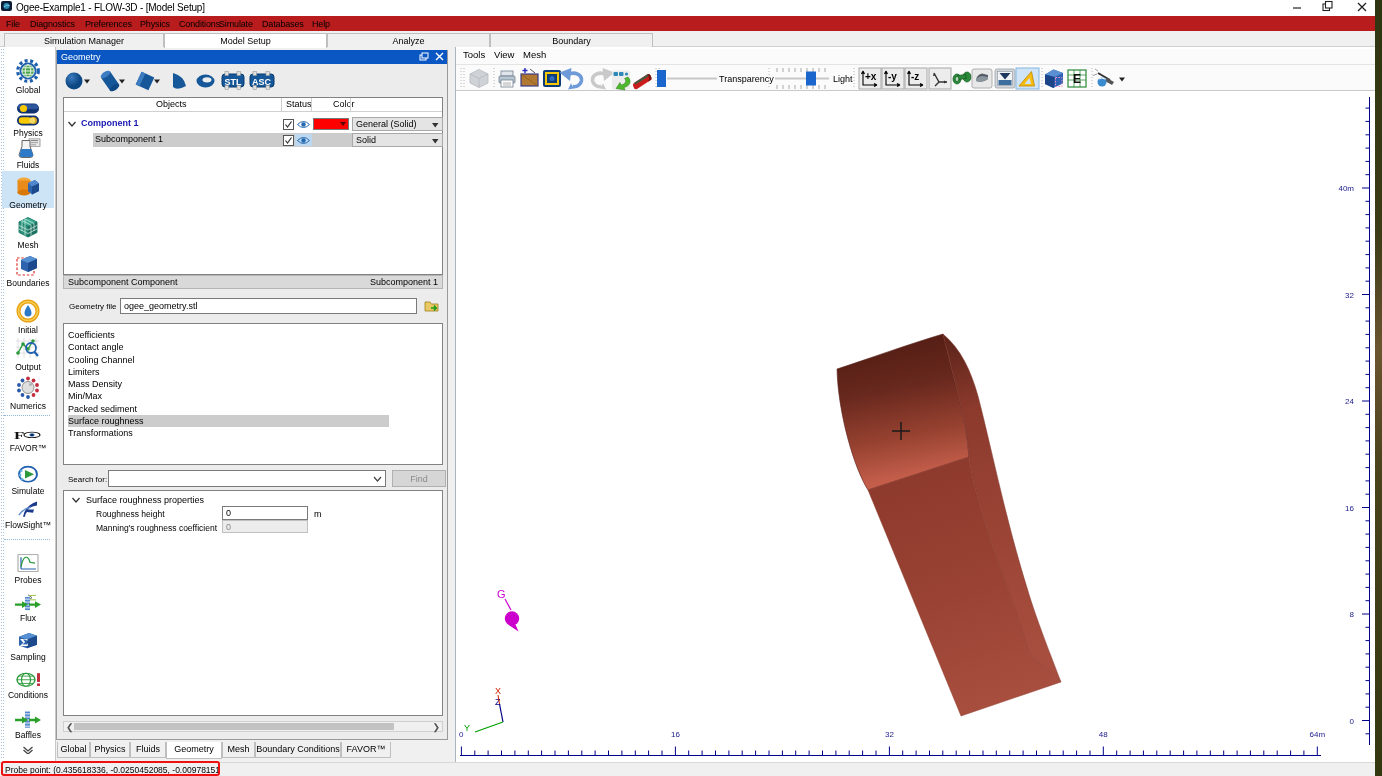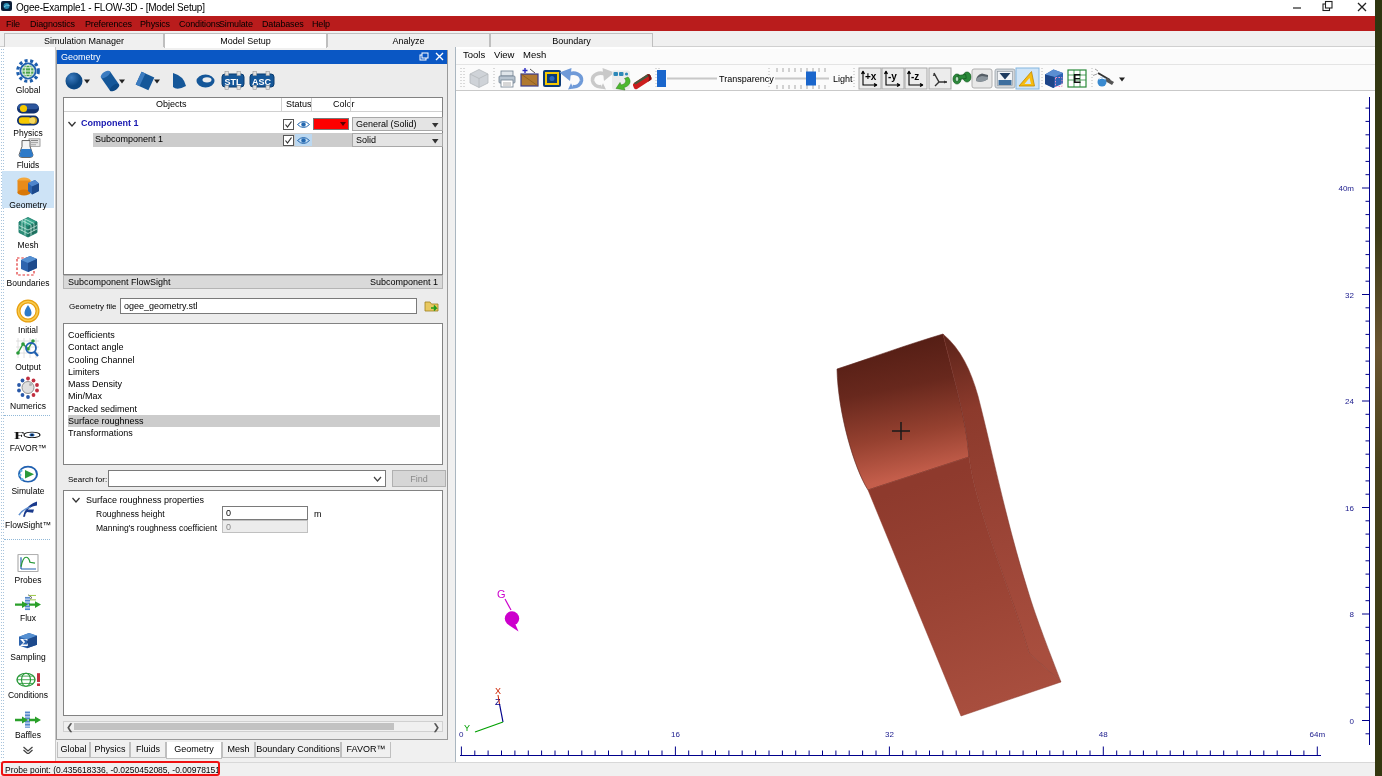--- a/index.html
+++ b/index.html
@@ -382,35 +382,35 @@
         <svg style="position:absolute;left:233px;top:3px" width="13" height="9">
             <path d="M0.5 4.5 Q6.5 -1.5 12.5 4.5 Q6.5 10.5 0.5 4.5 Z" fill="none" stroke="#2468b0" stroke-width="1"></path>
             <circle cx="6.5" cy="4.5" r="2.2" fill="#2468b0"></circle>
           </svg>
         <div style="position:absolute;left:288px;top:0px;width:91px;height:14px;background:#e4e4e4;border:1px solid #a8a8a8;padding:1px 0 0 3px;">Solid<svg style="position:absolute;right:3px;top:5px" width="7" height="5">
               <path d="M0 0 L6.5 0 L3.2 4.5 Z" fill="#333"></path>
             </svg></div>
       </div>
     </div>
     <div id="subprops">
-      <span style="position:absolute;left:4px;top:1px;">Subcomponent FlowSight</span>
+      <span style="position:absolute;left:4px;top:1px;">Subcomponent Component</span>
       <span style="position:absolute;right:4px;top:1px;">Subcomponent 1</span>
     </div>
     <div id="gfile">
       <span style="position:absolute;left:6px;top:9px;font-size:8px;">Geometry file</span>
       <div style="position:absolute;left:57px;top:5px;width:297px;height:16px;background:#fff;border:1px solid #7a7a7a;font-size:9px;padding:2px 0 0 3px;">ogee_geometry.stl</div>
       <svg style="position:absolute;left:360px;top:5px" width="17" height="16">
         <path d="M2 4 L7 4 L8.5 6 L15 6 L15 13 L2 13 Z" fill="#e8c860" stroke="#a08020" stroke-width="0.8"></path>
         <path d="M8 10 L13 10 L11 7.5 M13 10 L11 12.5" stroke="#1a9a1a" stroke-width="1.6" fill="none"></path>
       </svg>
     </div>
     <div id="glist">
       <div style="padding:5px 0 0 4px;line-height:12.3px;">
         Coefficients<br>Contact angle<br>Cooling Channel<br>Limiters<br>Mass Density<br>Min/Max<br>Packed sediment<br>
-        <div style="background:#cccccc;width:372px;margin-left:0px;">Surface roughness</div>
+        <div style="background:#cccccc;width:321px;margin-left:0px;">Surface roughness</div>
         Transformations
       </div>
     </div>
     <div id="gsearch">
       <span style="position:absolute;left:5px;top:7px;font-size:8px;">Search for:</span>
       <div style="position:absolute;left:45px;top:2px;width:278px;height:17px;background:#fff;border:1px solid #7a7a7a;">
         <svg style="position:absolute;right:3px;top:5px" width="9" height="7">
             <path d="M1 1 L4.5 5 L8 1" stroke="#444" stroke-width="1.2" fill="none"></path>
           </svg>
       </div>

